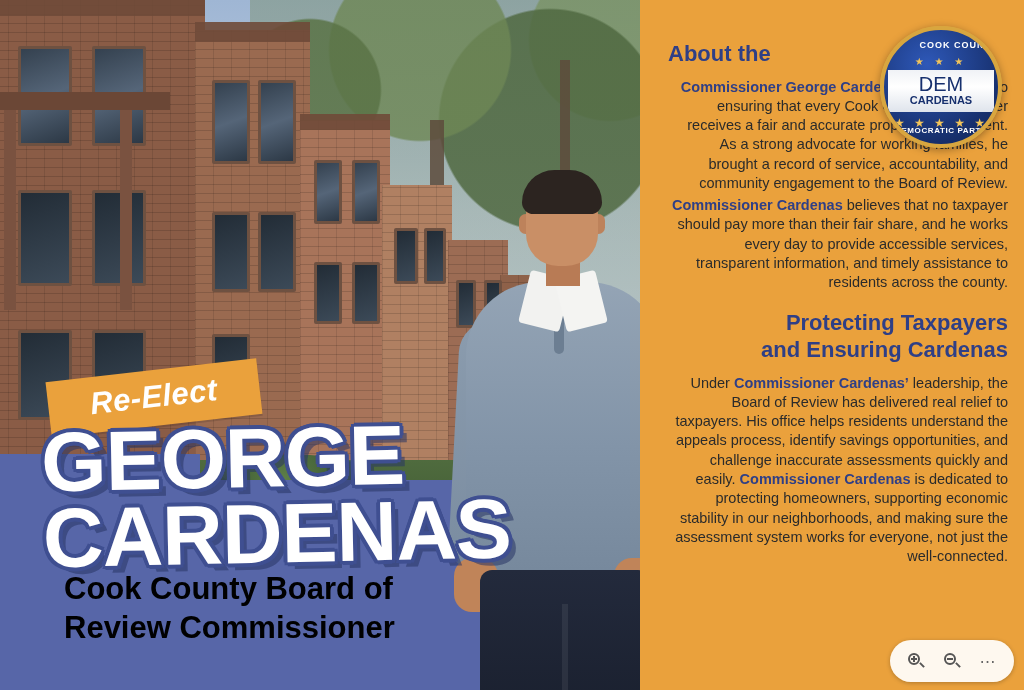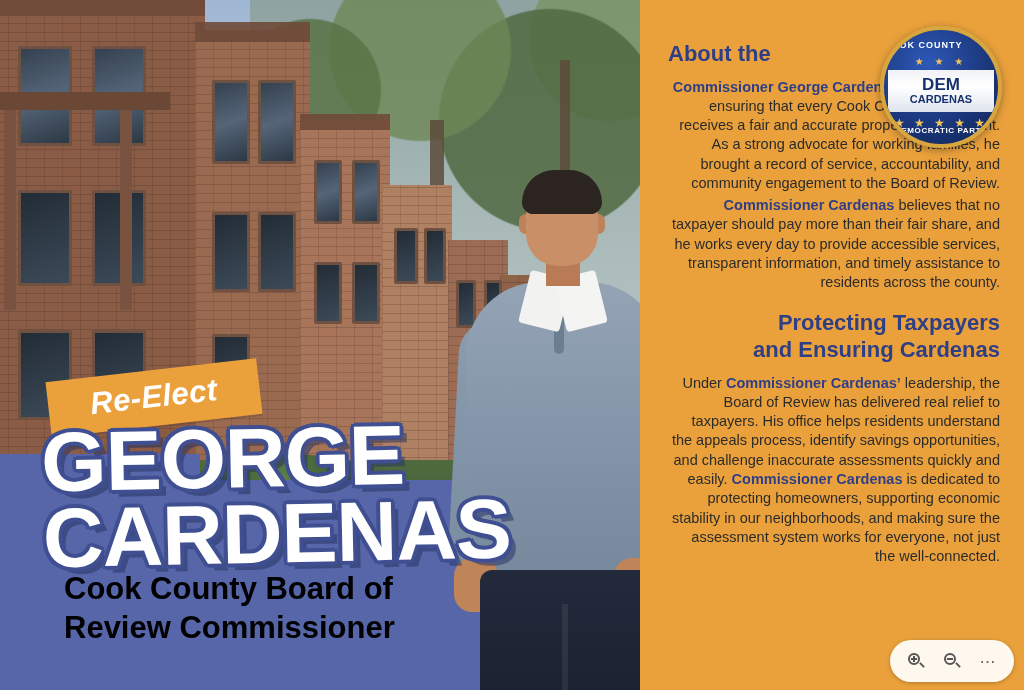--- a/index.html
+++ b/index.html
@@ -209,21 +209,21 @@
   .p-pants:after {
     content: ""; position: absolute; left: 82px; top: 34px; width: 6px; height: 96px;
     background: rgba(255,255,255,0.07);
   }
 
   
   .right-panel {
     position: absolute;
     left: 640px; top: 0; width: 384px; height: 690px;
     background: #eaa13c;
-    padding: 40px 24px 0 28px;
+    padding: 40px 16px 0 28px;
   }
   .h-about {
     font-weight: bold; font-size: 22px; line-height: 1.25; color: #2f3f86;
     width: 215px;
   }
   .body-text {
     margin-top: 10px;
     font-size: 14.5px;
     line-height: 1.33;
     color: #2b2b2b;
@@ -241,32 +241,32 @@
   .seal {
     position: absolute; right: 22px; top: 26px;
     width: 122px; height: 122px; border-radius: 50%;
     background: radial-gradient(circle at 38% 30%, #2e58b8, #17306e 70%, #0f2252 100%);
     border: 4px solid #d8a63f;
     box-shadow: 0 2px 8px rgba(0,0,0,0.35);
     overflow: hidden;
   }
   .seal-top {
     position: absolute; left: 0; right: 0; top: 10px;
-    text-align: left; color: #ffffff; font-size: 9px; font-weight: bold; letter-spacing: 1px;
+    text-align: right; color: #ffffff; font-size: 9px; font-weight: bold; letter-spacing: 1px;
   }
   .seal-bot {
     position: absolute; left: 0; right: 0; bottom: 9px;
     text-align: center; color: #ffffff; font-size: 8px; font-weight: bold; letter-spacing: .6px;
   }
   .seal-band {
     position: absolute; left: 4px; right: 4px; top: 40px; height: 42px;
     background: linear-gradient(180deg, #f0f2f6, #ffffff 40%, #dfe4ec);
     display: flex; flex-direction: column; align-items: center; justify-content: center;
   }
-  .seal-band .l1 { font-size: 17px; font-weight: bold; color: #17306e; line-height: 1; }
+  .seal-band .l1 { font-size: 20px; font-weight: normal; color: #17306e; line-height: 1; }
   .seal-band .l2 { font-size: 11px; font-weight: bold; color: #17306e; line-height: 1.2; }
   .seal-stars {
     position: absolute; left: 0; right: 0; top: 86px;
     text-align: center; color: #f2c45a; font-size: 12px; letter-spacing: 3px;
   }
   .seal-stars-top {
     position: absolute; left: 0; right: 0; top: 26px;
     text-align: center; color: #f2c45a; font-size: 10px; letter-spacing: 4px;
   }
 

